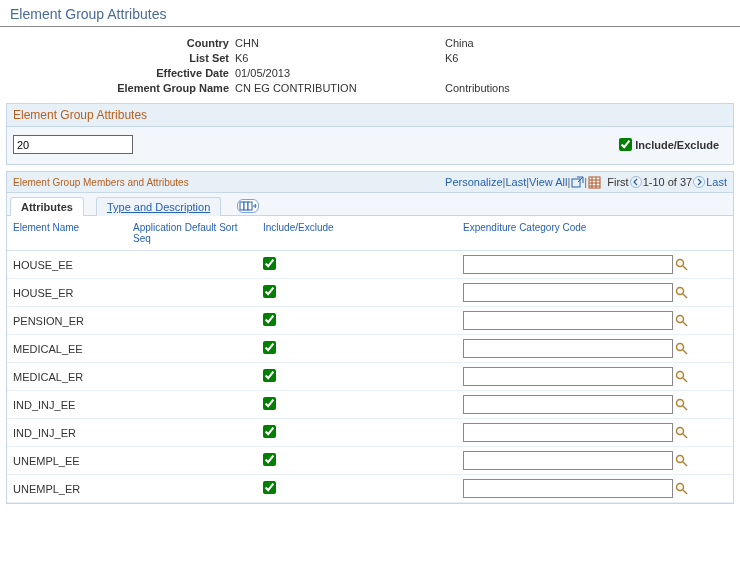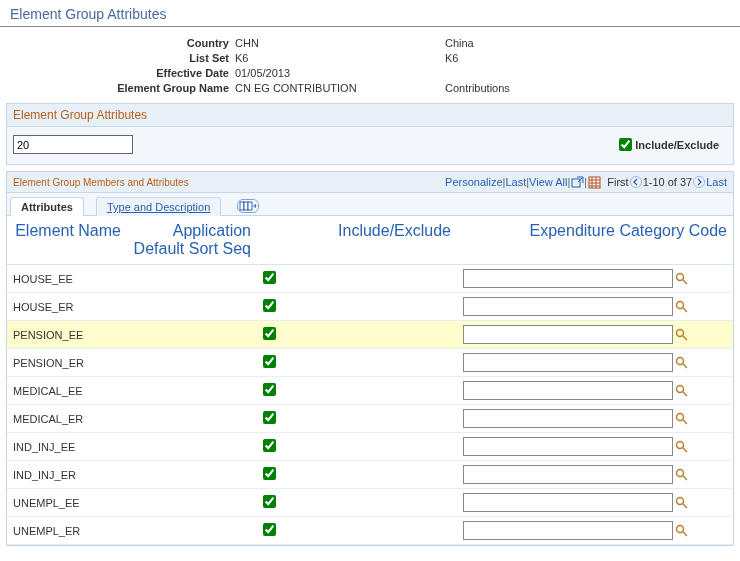--- a/index.html
+++ b/index.html
@@ -157,28 +157,28 @@
       background: #fff;
       cursor: pointer;
       margin-left: 4px;
     }
     .expand-all-icon svg { display: block; }
     table.data-grid {
       width: 100%;
       border-collapse: collapse;
     }
     table.data-grid th {
-      text-align: right;
+      text-align: left;
       color: #2761b4;
       font-weight: normal;
       padding: 6px 6px;
       background: #fff;
       border-bottom: 1px solid #d7e3ee;
       vertical-align: top;
-      font-size: 16px;
+      font-size: 10px;
     }
     table.data-grid td {
       padding: 4px 6px;
       border-bottom: 1px solid #e7eef5;
       vertical-align: middle;
       height: 27px;
     }
     tr.highlight td {
       background: #fdfdce;
     }
@@ -342,36 +342,20 @@
               <input type="text" class="cell-input" style="">
               <span class="lookup-icon">
                 <svg width="13" height="13" viewBox="0 0 13 13">
                   <circle cx="5" cy="5" r="3.5" fill="none" stroke="#b87e2f" stroke-width="1.5"></circle>
                   <line x1="8" y1="8" x2="12" y2="12" stroke="#b87e2f" stroke-width="1.5"></line>
                 </svg>
               </span>
             </div>
           </td>
         </tr>
-        <tr class="highlight">
-          <td>PENSION_EE</td>
-          <td></td>
-          <td><input type="checkbox" checked="" style=""></td>
-          <td>
-            <div class="lookup-wrap">
-              <input type="text" class="cell-input" style="">
-              <span class="lookup-icon">
-                <svg width="13" height="13" viewBox="0 0 13 13">
-                  <circle cx="5" cy="5" r="3.5" fill="none" stroke="#b87e2f" stroke-width="1.5"></circle>
-                  <line x1="8" y1="8" x2="12" y2="12" stroke="#b87e2f" stroke-width="1.5"></line>
-                </svg>
-              </span>
-            </div>
-          </td>
-        </tr>
         <tr>
           <td>PENSION_ER</td>
           <td></td>
           <td><input type="checkbox" checked="" style=""></td>
           <td>
             <div class="lookup-wrap">
               <input type="text" class="cell-input" style="">
               <span class="lookup-icon">
                 <svg width="13" height="13" viewBox="0 0 13 13">
                   <circle cx="5" cy="5" r="3.5" fill="none" stroke="#b87e2f" stroke-width="1.5"></circle>

